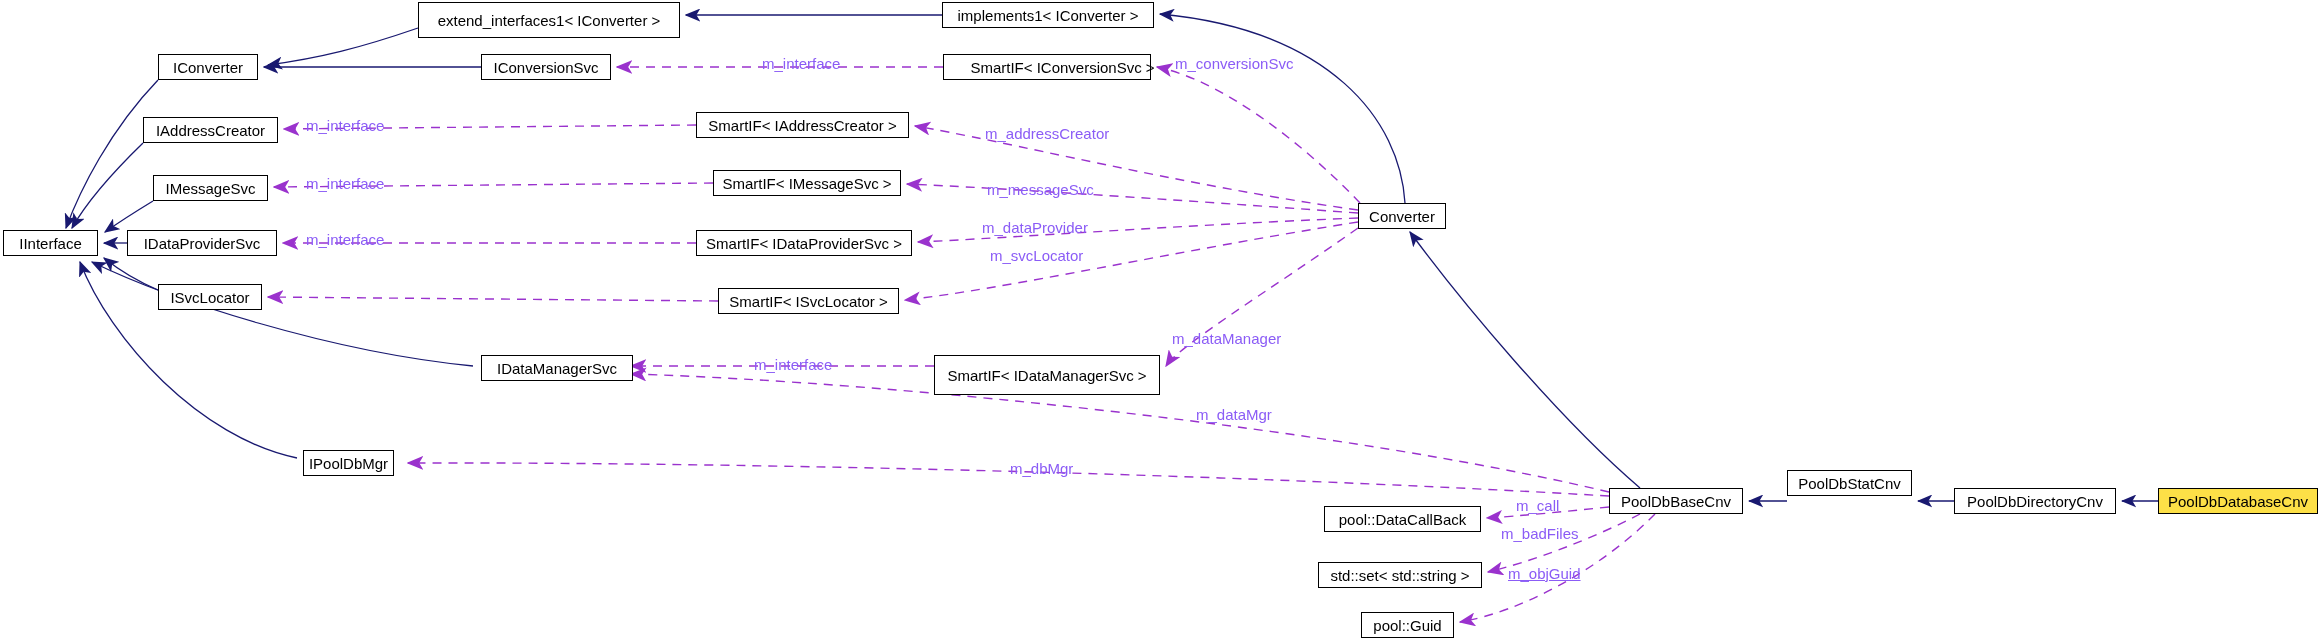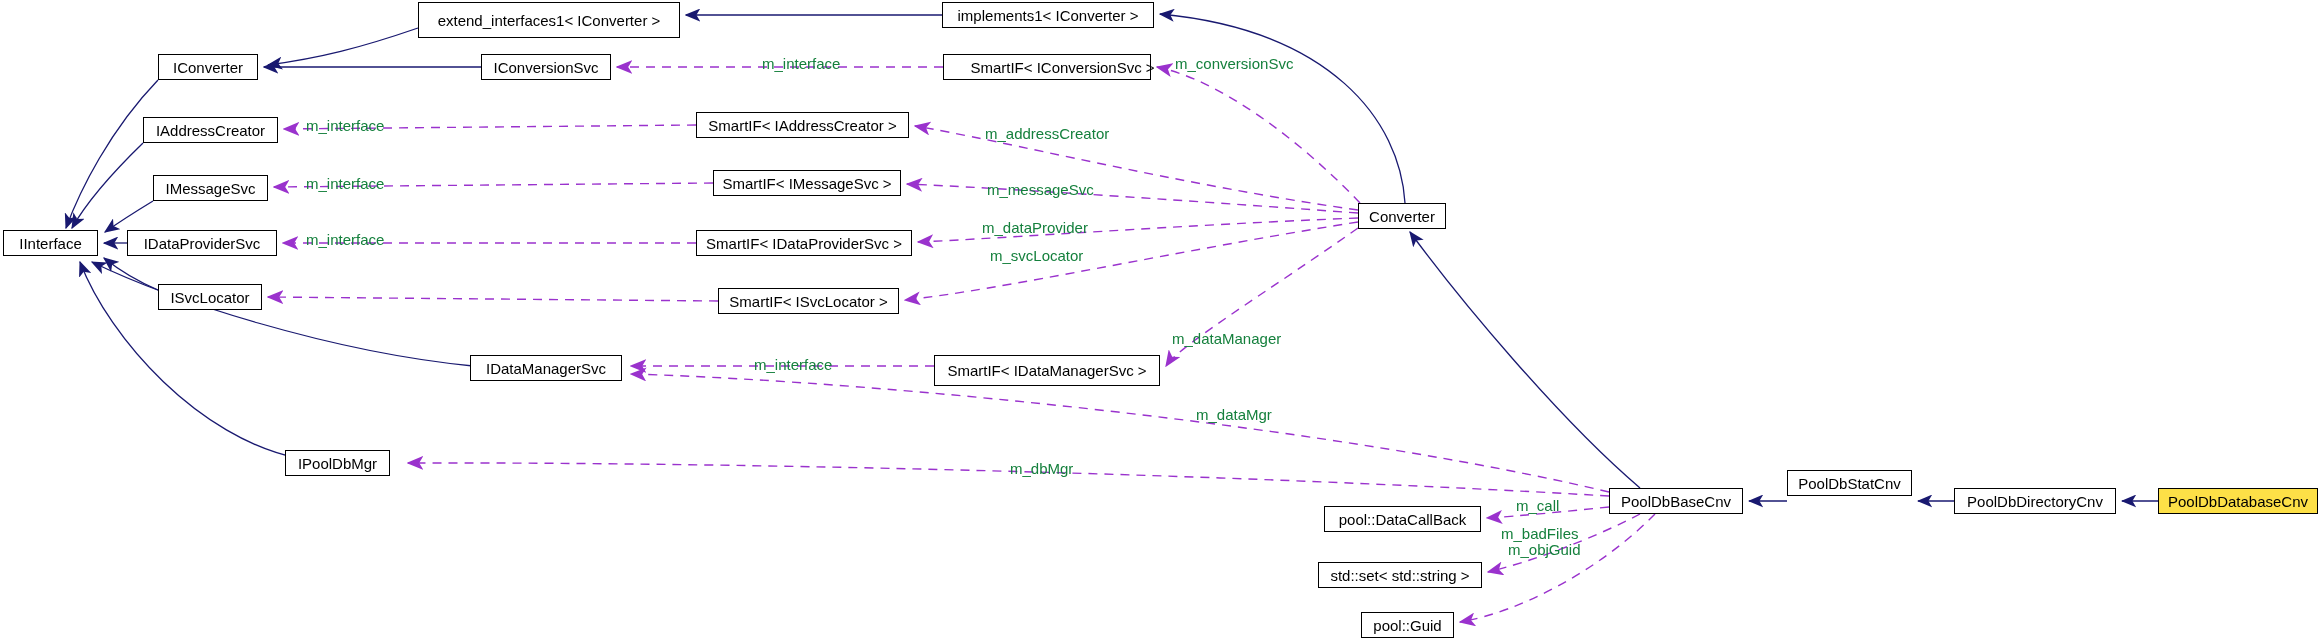--- a/index.html
+++ b/index.html
@@ -23,21 +23,21 @@
     justify-content:center;
     font-size:15px;
     line-height:1;
     white-space:nowrap;
     letter-spacing:0px;
   }
   .node.highlight{background:#fde047;}
   .edge-label{
     position:absolute;
     font-size:15px;
-    color:#15803d;
+    color:#8b5cf6;
     white-space:nowrap;
     line-height:1;
   }
 </style>
 </head>
 <body>
 
 <div id="diagram-root">
   <svg id="edges" viewBox="0 0 2320 644" xmlns="http://www.w3.org/2000/svg">
     <defs>
@@ -94,23 +94,23 @@
       <div class="node" style="left: 143px; top: 117px; width: 135px; height: 26px;">IAddressCreator</div>
       <div class="node" style="left: 696px; top: 112px; width: 213px; height: 26px;">SmartIF&lt; IAddressCreator &gt;</div>
       <div class="node" style="left: 153px; top: 175px; width: 115px; height: 26px;">IMessageSvc</div>
       <div class="node" style="left: 713px; top: 170px; width: 188px; height: 26px;">SmartIF&lt; IMessageSvc &gt;</div>
       <div class="node" style="left: 3px; top: 230px; width: 95px; height: 26px;">IInterface</div>
       <div class="node" style="left: 127px; top: 230px; width: 150px; height: 26px;">IDataProviderSvc</div>
       <div class="node" style="left: 696px; top: 230px; width: 216px; height: 26px;">SmartIF&lt; IDataProviderSvc &gt;</div>
       <div class="node" style="left: 158px; top: 284px; width: 104px; height: 26px;">ISvcLocator</div>
       <div class="node" style="left: 718px; top: 288px; width: 181px; height: 26px;">SmartIF&lt; ISvcLocator &gt;</div>
       <div class="node" style="left: 1358px; top: 203px; width: 88px; height: 26px;">Converter</div>
-      <div class="node" style="left: 470px; top: 355px; width: 152px; height: 26px;">IDataManagerSvc</div>
-      <div class="node" style="left: 934px; top: 355px; width: 226px; height: 31px;">SmartIF&lt; IDataManagerSvc &gt;</div>
-      <div class="node" style="left: 285px; top: 450px; width: 105px; height: 26px;">IPoolDbMgr</div>
+      <div class="node" style="left: 481px; top: 355px; width: 152px; height: 26px;">IDataManagerSvc</div>
+      <div class="node" style="left: 934px; top: 355px; width: 226px; height: 40px;">SmartIF&lt; IDataManagerSvc &gt;</div>
+      <div class="node" style="left: 303px; top: 450px; width: 91px; height: 26px;">IPoolDbMgr</div>
       <div class="node" style="left: 1609px; top: 488px; width: 134px; height: 26px;">PoolDbBaseCnv</div>
       <div class="node" style="left: 1787px; top: 470px; width: 125px; height: 26px;">PoolDbStatCnv</div>
       <div class="node" style="left: 1954px; top: 488px; width: 162px; height: 26px;">PoolDbDirectoryCnv</div>
       <div class="node highlight" style="left: 2158px; top: 488px; width: 160px; height: 26px;">PoolDbDatabaseCnv</div>
       <div class="node" style="left: 1324px; top: 506px; width: 157px; height: 26px;">pool::DataCallBack</div>
       <div class="node" style="left: 1318px; top: 562px; width: 164px; height: 26px;">std::set&lt; std::string &gt;</div>
       <div class="node" style="left: 1361px; top: 612px; width: 93px; height: 26px; text-align: center;">pool::Guid</div>
     </div>
   <div id="labels-layer">
       <div class="edge-label" style="left: 762px; top: 56px;">m_interface</div>
@@ -121,15 +121,15 @@
       <div class="edge-label" style="left: 987px; top: 182px;">m_messageSvc</div>
       <div class="edge-label" style="left: 306px; top: 232px;">m_interface</div>
       <div class="edge-label" style="left: 982px; top: 220px;">m_dataProvider</div>
       <div class="edge-label" style="left: 990px; top: 248px;">m_svcLocator</div>
       <div class="edge-label" style="left: 754px; top: 357px;">m_interface</div>
       <div class="edge-label" style="left: 1172px; top: 331px;">m_dataManager</div>
       <div class="edge-label" style="left: 1196px; top: 407px;">m_dataMgr</div>
       <div class="edge-label" style="left: 1010px; top: 461px;">m_dbMgr</div>
       <div class="edge-label" style="left: 1516px; top: 498px;">m_call</div>
       <div class="edge-label" style="left: 1501px; top: 526px;">m_badFiles</div>
-      <div class="edge-label" style="left: 1508px; top: 542px;">m_objGuid</div>
+      <div class="edge-label" style="left: 1508px; top: 566px; text-decoration: underline;">m_objGuid</div>
     </div>
 </div>
 
 </body></html>

